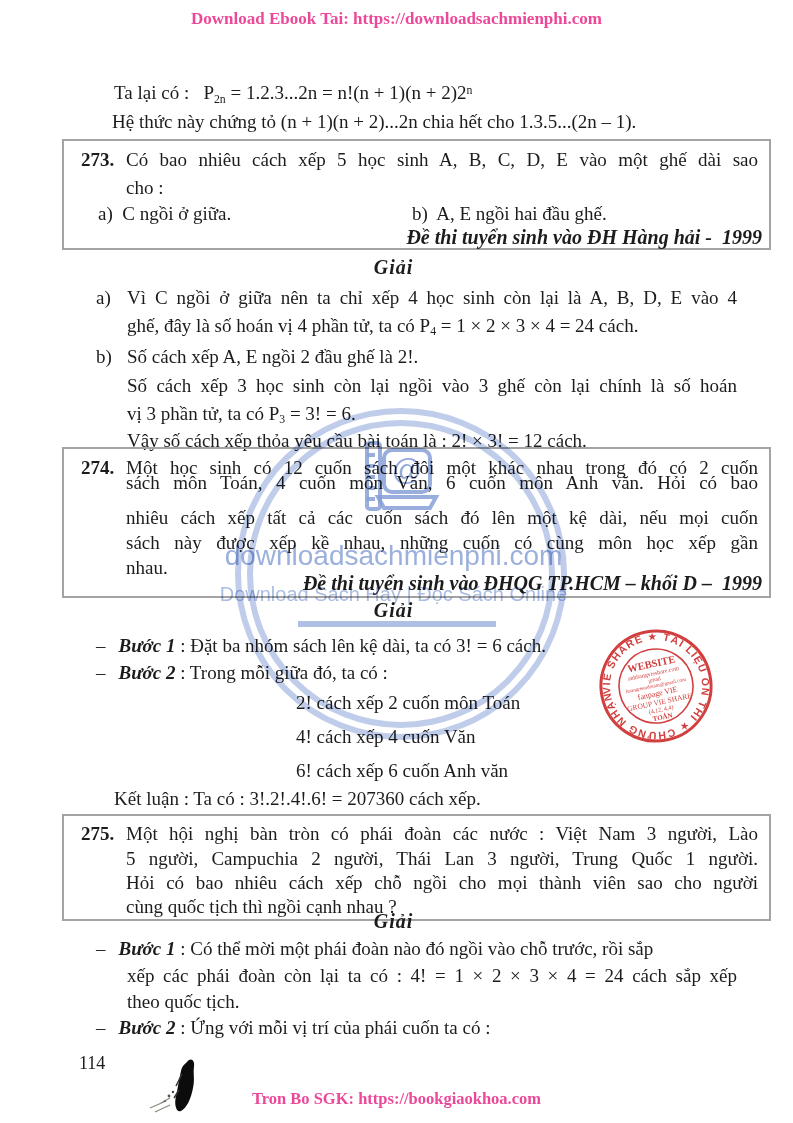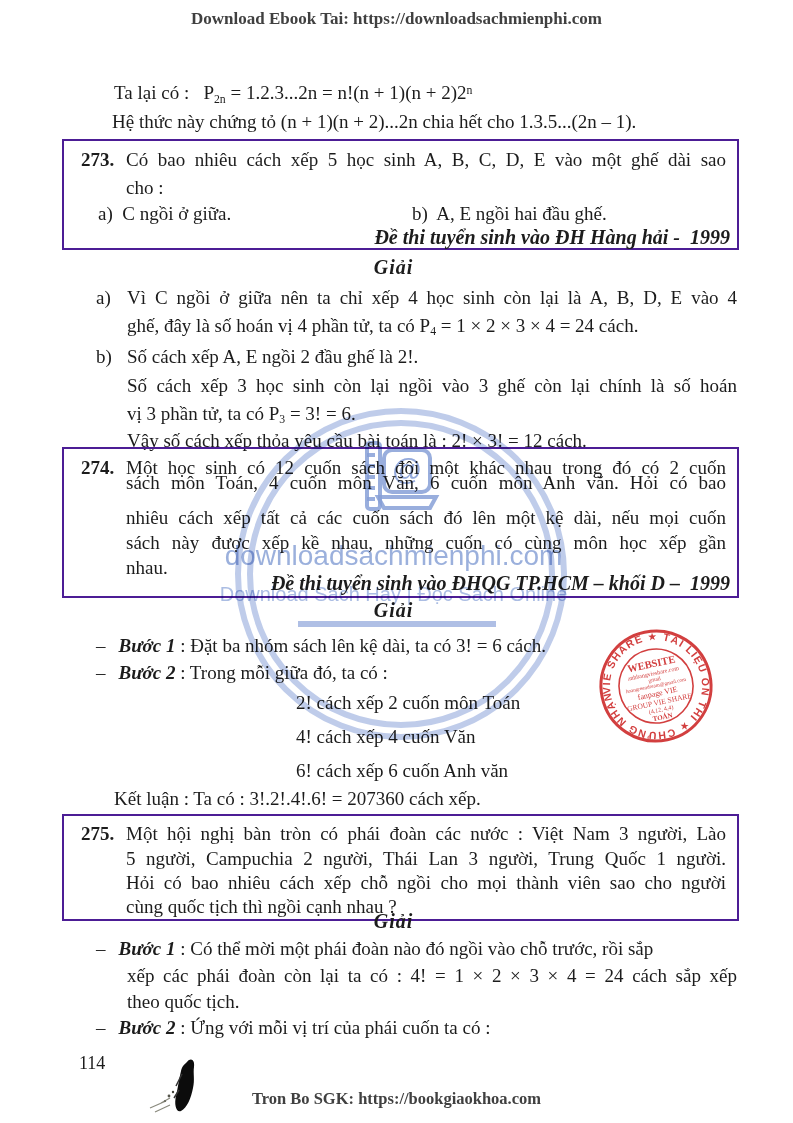--- a/index.html
+++ b/index.html
@@ -1,25 +1,25 @@
 <!DOCTYPE html>
 <html><head>
 <meta charset="utf-8">
 <style>
   html,body{margin:0;padding:0;background:#e8e8e8;}
   .page{position:relative;width:793px;height:1123px;background:#ffffff;overflow:hidden;
         font-family:"Liberation Serif","DejaVu Serif",serif;color:#1c1c1c;}
   .abs{position:absolute;}
   .t{font-size:19px;line-height:22px;white-space:pre;}
   .jl{white-space:normal;text-align:justify;text-align-last:justify;}
-  .link{font-weight:700;font-size:17px;color:#404040;text-decoration:none;white-space:pre;}
+  .link{font-weight:700;font-size:17px;color:#ec4899;text-decoration:none;white-space:pre;}
   .num{font-weight:700;}
   .giai{font-weight:700;font-style:italic;font-size:20px;letter-spacing:1px;}
   .src{font-weight:700;font-style:italic;font-size:20px;white-space:pre;}
-  .box{position:absolute;border:2px solid #4c1d95;}
+  .box{position:absolute;border:2px solid #a3a3a3;padding-left:32px;}
   sub.s{font-size:0.62em;vertical-align:-0.28em;}
   sup.s{font-size:0.62em;vertical-align:0.45em;}
   .dash{display:inline-block;margin-right:13px;}
   .blabel{font-style:italic;font-weight:700;}
   .wm{color:rgba(138,162,214,0.85);mix-blend-mode:multiply;pointer-events:none;}
   .wm-main{font-family:"Liberation Sans","DejaVu Sans",sans-serif;font-size:28px;letter-spacing:0px;}
   .wm-sub{font-family:"Liberation Sans","DejaVu Sans",sans-serif;font-size:20px;color:rgba(150,172,220,0.8);}
   .wm-bar{background:rgba(148,170,220,0.75);mix-blend-mode:multiply;}
   svg{display:block;}
 </style>

